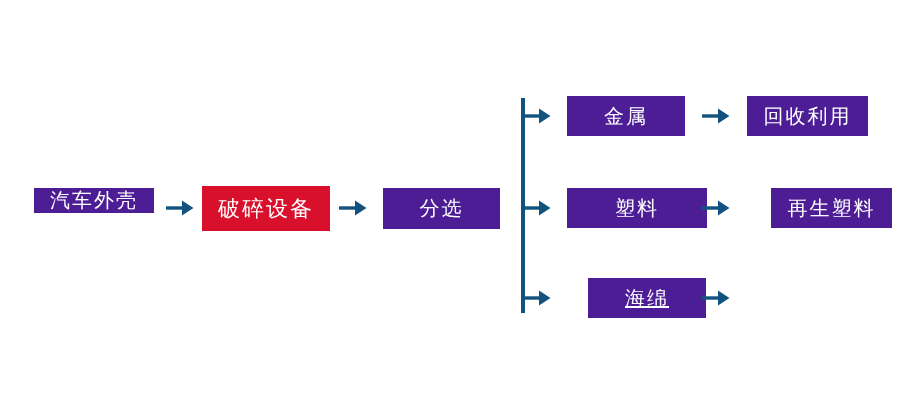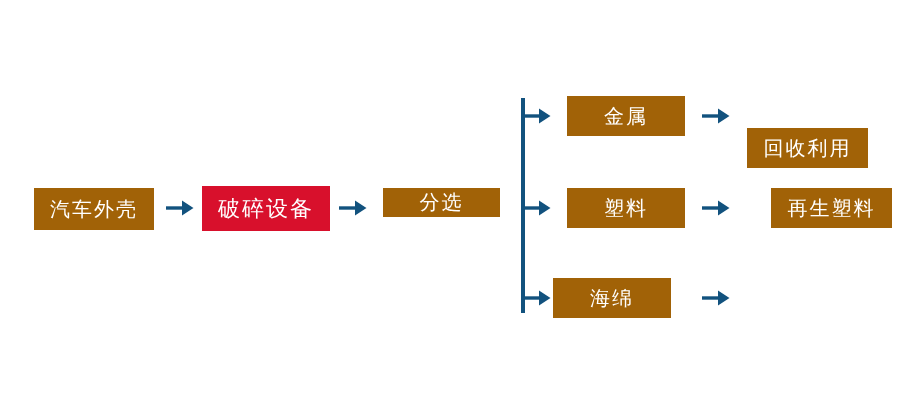--- a/index.html
+++ b/index.html
@@ -9,41 +9,41 @@
     height: 411px;
     background: #ffffff;
     overflow: hidden;
     font-family: "DejaVu Sans", "Liberation Sans", sans-serif;
   }
   .node {
     position: absolute;
     display: flex;
     align-items: center;
     justify-content: center;
-    background: #a16207;
+    background: #4c1d95;
     color: #ffffff;
     font-size: 20px;
     letter-spacing: 2px;
     white-space: nowrap;
     box-sizing: border-box;
   }
   .node.red {
     background: #D8102C;
     font-size: 22px;
   }
   
-  .n-car      { left: 34px;  top: 188px; width: 120px; height: 42px; font-family: Liberation Serif, serif; }
+  .n-car      { left: 34px;  top: 188px; width: 120px; height: 25px; font-family: Liberation Serif, serif; }
   .n-crush    { left: 202px; top: 186px; width: 128px; height: 45px; }
-  .n-sort     { left: 383px; top: 188px; width: 117px; height: 29px; }
+  .n-sort     { left: 383px; top: 188px; width: 117px; height: 41px; }
   
   .n-metal    { left: 567px; top: 96px;  width: 118px; height: 40px; }
-  .n-plastic  { left: 567px; top: 188px; width: 118px; height: 40px; }
-  .n-sponge   { left: 553px; top: 278px; width: 118px; height: 40px; }
+  .n-plastic  { left: 567px; top: 188px; width: 140px; height: 40px; }
+  .n-sponge   { left: 588px; top: 278px; width: 118px; height: 40px; text-decoration: underline; }
   
-  .n-recycle  { left: 747px; top: 96px;  width: 121px; height: 40px; margin-top: 32px; }
+  .n-recycle  { left: 747px; top: 96px;  width: 121px; height: 40px; }
   .n-replast  { left: 771px; top: 188px; width: 121px; height: 40px; }
   .n-burn     { left: 747px; top: 278px; width: 121px; height: 40px; }
 
   .arrow { position: absolute; width: 28px; height: 18px; }
   .a-1 { left: 166px; top: 199px; }
   .a-2 { left: 339px; top: 199px; }
   .a-b1 { left: 523px; top: 107px; }
   .a-b2 { left: 523px; top: 199px; }
   .a-b3 { left: 523px; top: 289px; }
   .a-r1 { left: 702px; top: 107px; }

